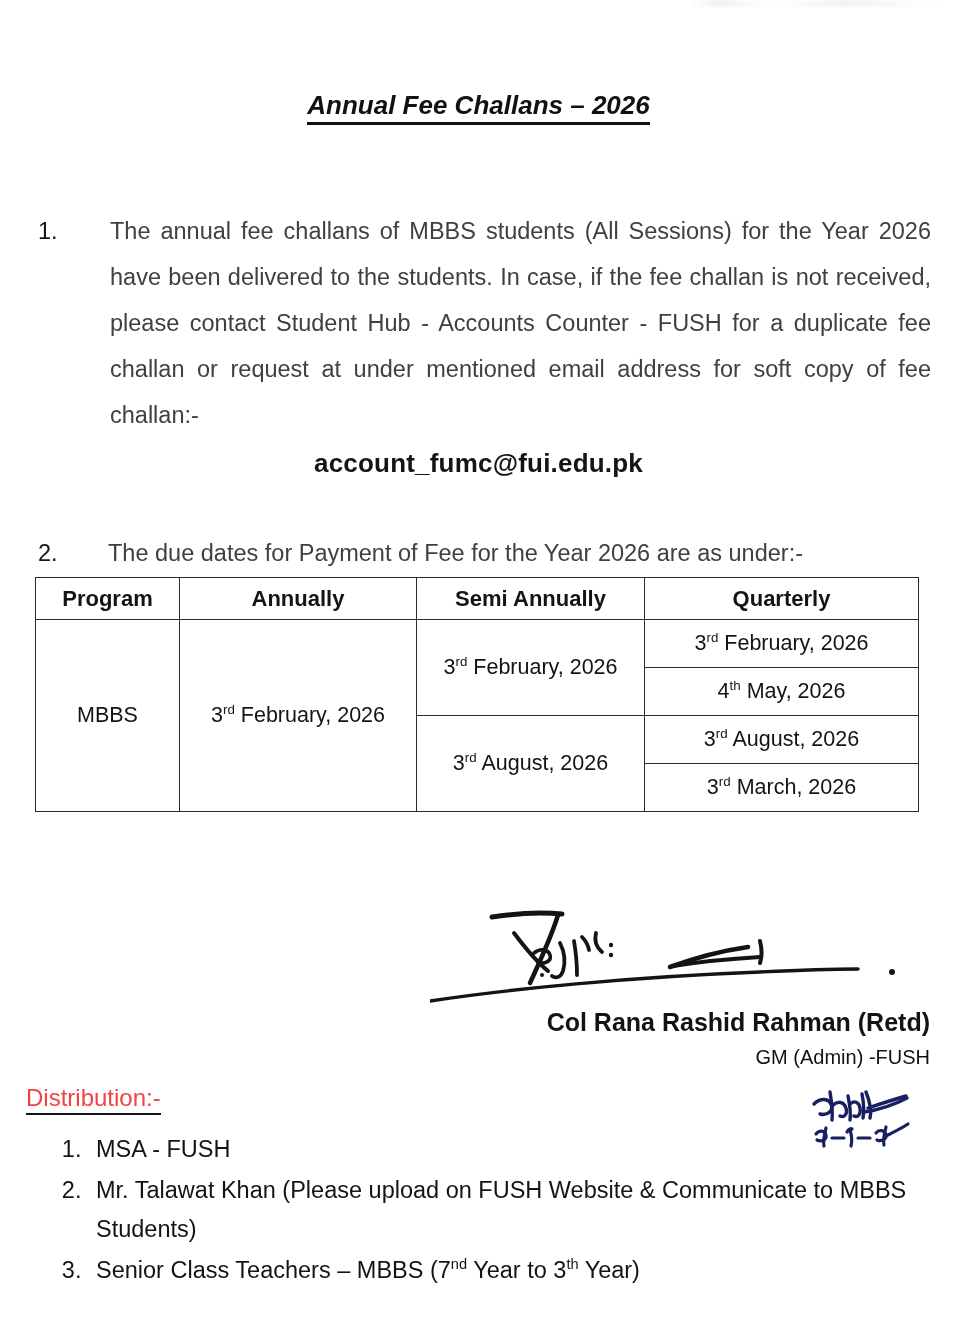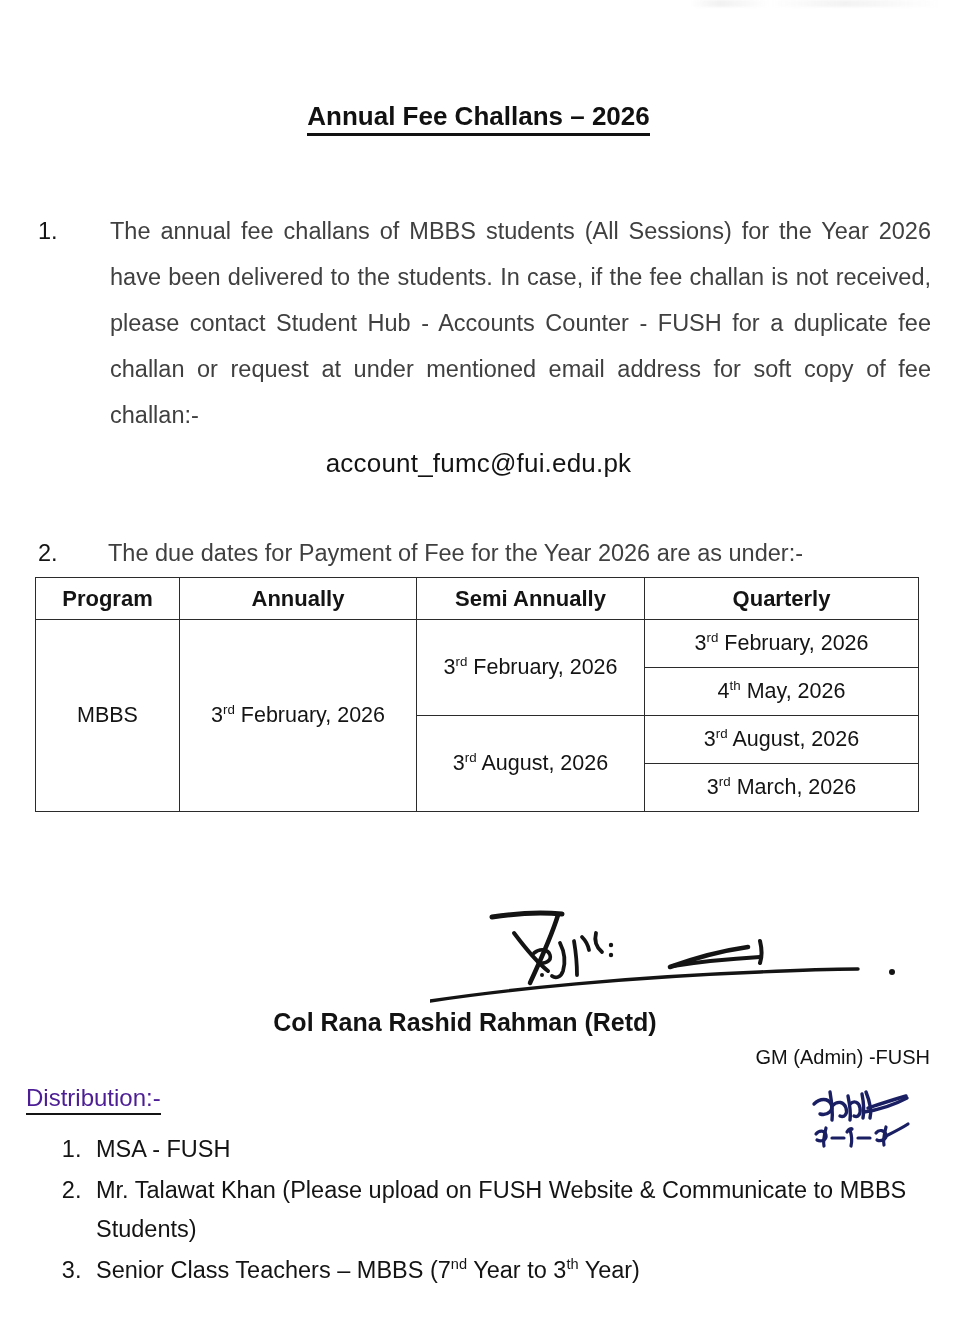--- a/index.html
+++ b/index.html
@@ -49,21 +49,22 @@
   .title-main {
     font-size: 28px;
     font-weight: bold;
     letter-spacing: 0.2px;
     display: inline-block;
     border-bottom: 3px solid #111;
     padding-bottom: 1px;
     line-height: 1.18;
   }
   .title-sub-wrap {
-    margin-top: 25px;
+    margin-top: 14px;
+    font-style: italic;
   }
   .title-sub {
     font-size: 26px;
     font-weight: bold;
     display: inline-block;
     border-bottom: 3px solid #111;
     padding-bottom: 1px;
     line-height: 1.18;
   }
 
@@ -96,21 +97,21 @@
   }
   #para-2-num { top: 530px; left: 38px; }
 
   .email-line {
     position: absolute;
     top: 448px;
     left: 0;
     width: 957px;
     text-align: center;
     font-size: 26px;
-    font-weight: normal;
+    font-weight: bold;
     color: #141414;
     letter-spacing: 0.2px;
   }
 
   
   .fee-table-wrap {
     position: absolute;
     top: 577px;
     left: 35px;
     width: 883px;
@@ -157,21 +158,21 @@
   .sig-svg {
     position: absolute;
     top: 0px;
     left: 430px;
   }
   .sig-name {
     position: absolute;
     top: 1008px;
     left: 0;
     width: 930px;
-    text-align: center;
+    text-align: right;
     font-size: 25px;
     font-weight: bold;
     color: #131313;
   }
   .sig-role {
     position: absolute;
     top: 1046px;
     left: 0;
     width: 930px;
     text-align: right;
@@ -183,21 +184,21 @@
     top: 1078px;
     left: 806px;
   }
 
   
   .dist-title {
     position: absolute;
     top: 1084px;
     left: 26px;
     font-size: 24px;
-    color: #4c1d95;
+    color: #ef4444;
     border-bottom: 2px solid #141414;
     padding-bottom: 0px;
     line-height: 1.2;
   }
   .dist-list {
     position: absolute;
     top: 1130px;
     left: 56px;
     width: 880px;
     margin: 0;

